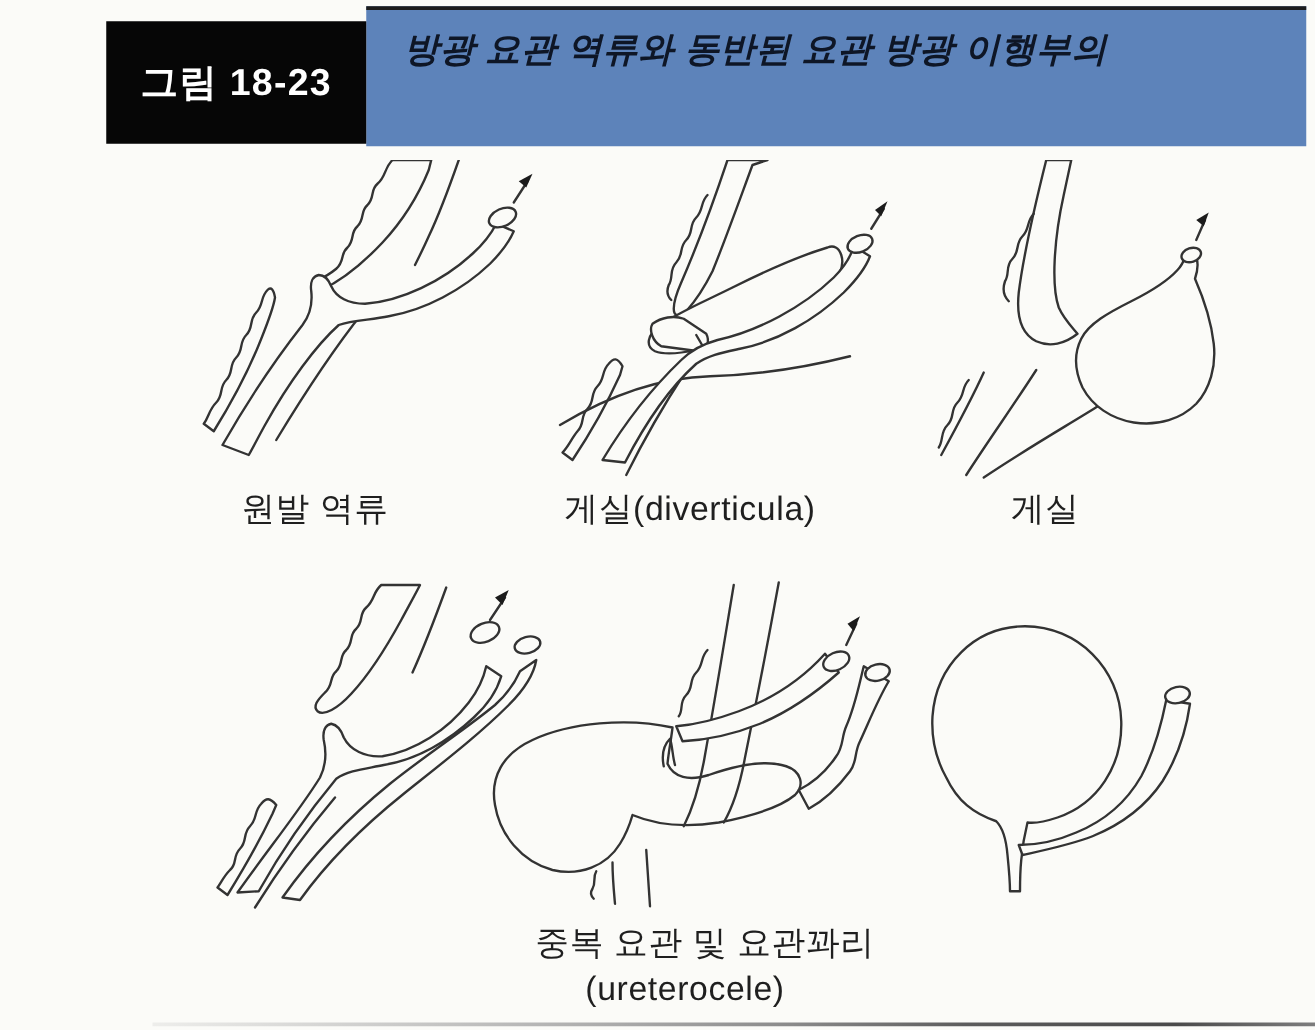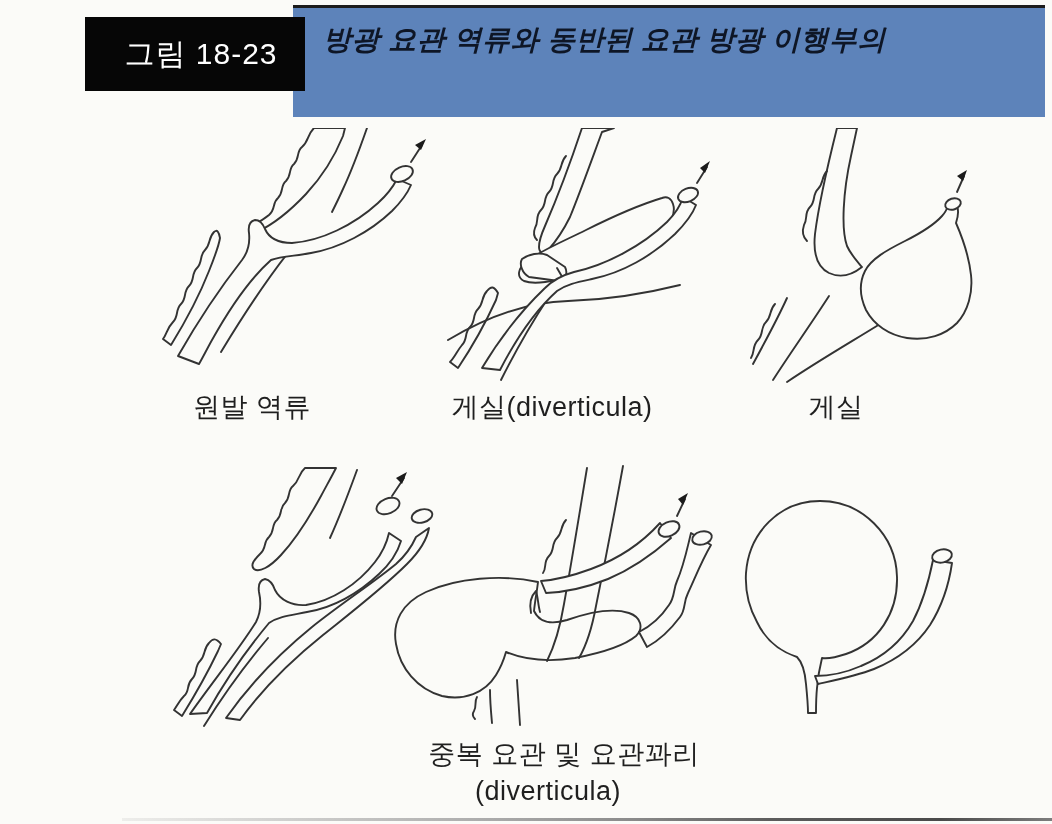--- a/index.html
+++ b/index.html
@@ -23,24 +23,24 @@
     background:var(--banner-blue);
     border-top:3px solid #1c1c1c;
     box-sizing:border-box;
     padding:13px 0 0 30px;
   }
   .banner-line{
     font-size:28px;font-weight:bold;color:var(--title-fg);
     line-height:38px;letter-spacing:0.5px;white-space:nowrap;font-style:italic;
   }
   #figure-label{
-    position:absolute;left:85px;top:17px;width:208px;height:74px;
+    position:absolute;left:85px;top:17px;width:208px;height:98px;
     background:var(--label-bg);color:var(--label-fg);
     display:flex;align-items:center;justify-content:center;
-    font-size:30px;font-weight:normal;letter-spacing:1px;padding-left:12px;
+    font-size:30px;font-weight:bold;letter-spacing:1px;
   }
   
   .fig{position:absolute;}
   .ln{fill:none;stroke:var(--stroke);stroke-width:1.9;stroke-linecap:round;stroke-linejoin:round;}
   .wh{fill:var(--paper);stroke:var(--stroke);stroke-width:1.9;stroke-linejoin:round;}
   .ah{fill:#1b1b1b;stroke:none;}
   
   .caption{
     position:absolute;transform:translateX(-50%);
     font-size:27px;font-weight:400;color:var(--caption-fg);
@@ -146,16 +146,16 @@
   <svg class="fig" style="left:730px;top:455px" width="320" height="300" viewBox="0 0 320 300">
     <path class="wh" d="M90,46 C132,46 166,80 167,122 C168,158 148,188 116,199 C107,202 99,204 92,203 C90,211 88,221 87,233 C86,243 86,251 86,258 L78,258 C78,249 77,239 76,229 C75,217 72,207 67,202 C49,196 36,186 27,167 C18,151 15,135 16,118 C19,77 50,46 90,46 Z"></path>
     <path class="wh" d="M203,105 C199,125 193,147 183,166 C171,187 153,202 131,211 C115,218 99,221 85,221 L88,229 C106,225 126,221 144,214 C166,205 186,191 200,170 C212,151 219,129 222,108 Z"></path>
     <ellipse class="wh" cx="212" cy="101" rx="10" ry="6.5" transform="rotate(-12 212 101)"></ellipse>
   </svg>
 
   <div class="caption" style="left:252px;top:389px">원발 역류</div>
   <div class="caption" style="left:552px;top:389px">게실(diverticula)</div>
   <div class="caption" style="left:836px;top:389px">게실</div>
   <div class="caption" style="left:564px;top:736px">중복 요관 및 요관꽈리</div>
-  <div class="caption" style="left:548px;top:776px">(diverticula)</div>
+  <div class="caption" style="left:548px;top:776px">(ureterocele)</div>
 
   <div id="bottom-rule"></div>
 </div>
 
 </body></html>

